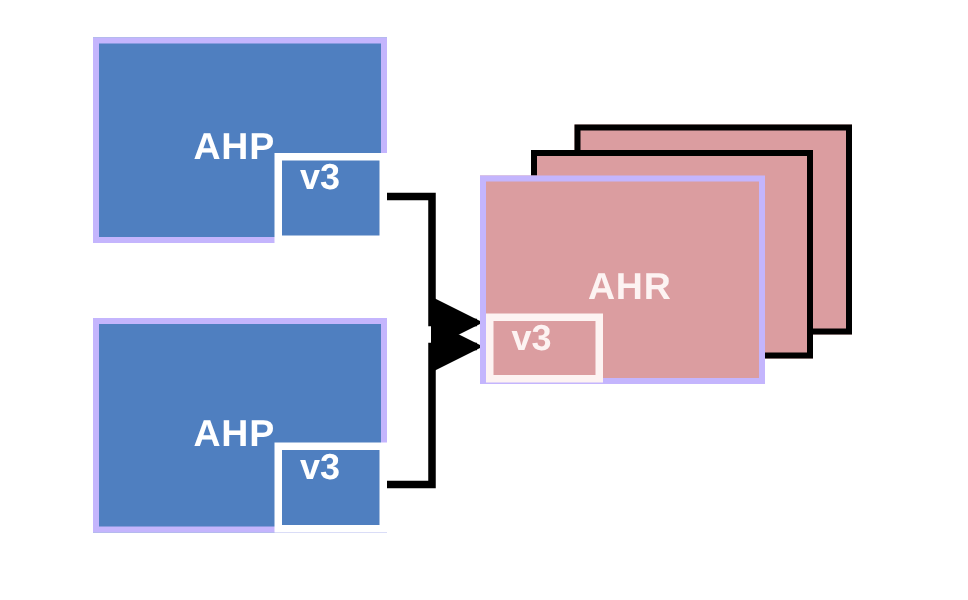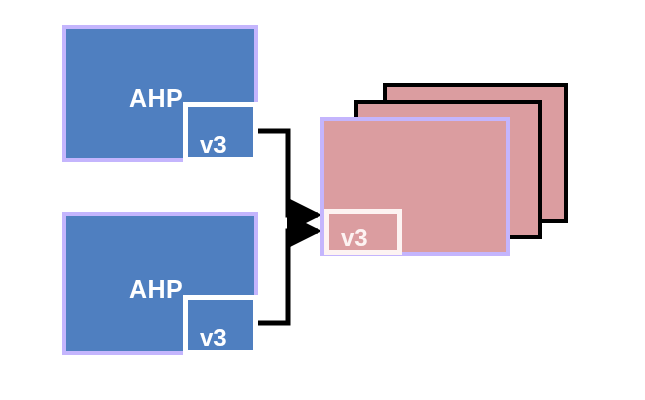--- a/index.html
+++ b/index.html
@@ -66,21 +66,21 @@
   .node-title-ahr {
     color: #fdf3f2;
   }
 
   
   .subbox {
     position: absolute;
     box-sizing: border-box;
     border: 5px solid #ffffff;
     display: flex;
-    align-items: flex-end;
+    align-items: flex-start;
     justify-content: flex-start;
   }
   .subbox-ahr {
     border-color: #fdf3f2;
   }
   .subbox-label {
     color: #ffffff;
     font-weight: bold;
     font-size: 24px;
     line-height: 1;
@@ -107,20 +107,21 @@
 
     <path d="M 258 323 L 288 323 L 288 231 L 318 231" fill="none" stroke="#000000" stroke-width="5" stroke-linecap="butt" stroke-linejoin="miter" marker-end="url(#arrowhead)"></path>
   </svg>
 
   <div class="stack-card" style="left:383px; top:83px; width:185px; height:140px; z-index:6;"></div>
 
   <div class="stack-card" style="left:354px; top:100px; width:188px; height:139px; z-index:7;"></div>
 
   <div class="node node-ahr" style="left:320px; top:117px; width:190px; height:139px; z-index:8;">
 
+    <div class="node-title node-title-ahr" style="left:68px; top:58px;">AHR</div>
 
     <div class="subbox subbox-ahr" style="left:0px; top:88px; width:78px; height:46px;">
       <span class="subbox-label subbox-label-ahr">v3</span>
     </div>
   </div>
 
   <div class="node node-ahp" style="left:62px; top:25px; width:196px; height:137px; z-index:11;">
 
     <div class="node-title" style="left:63px; top:57px;">AHP</div>
 

